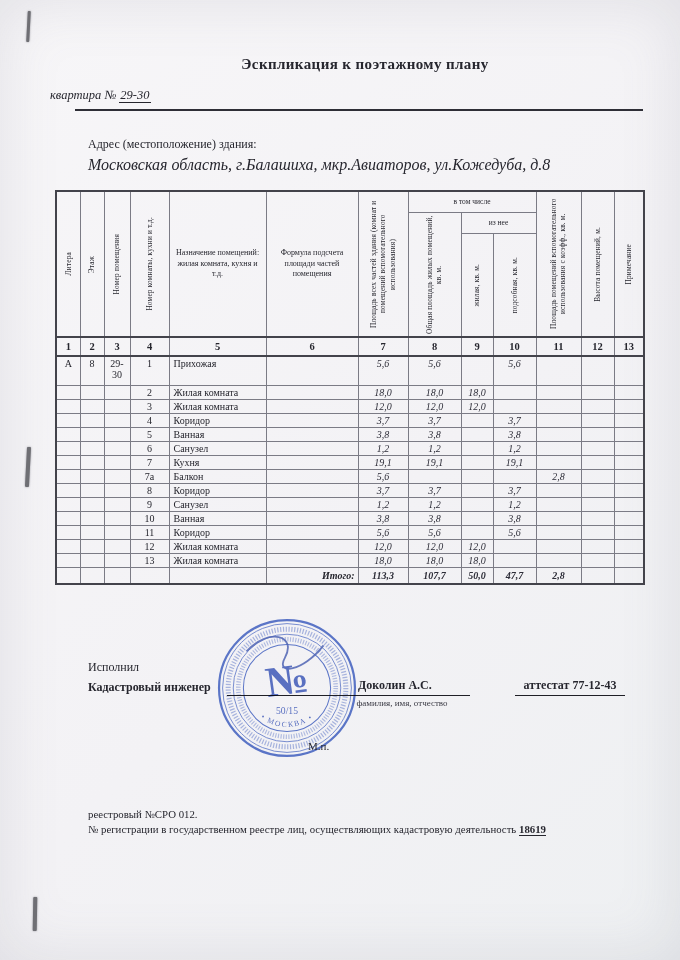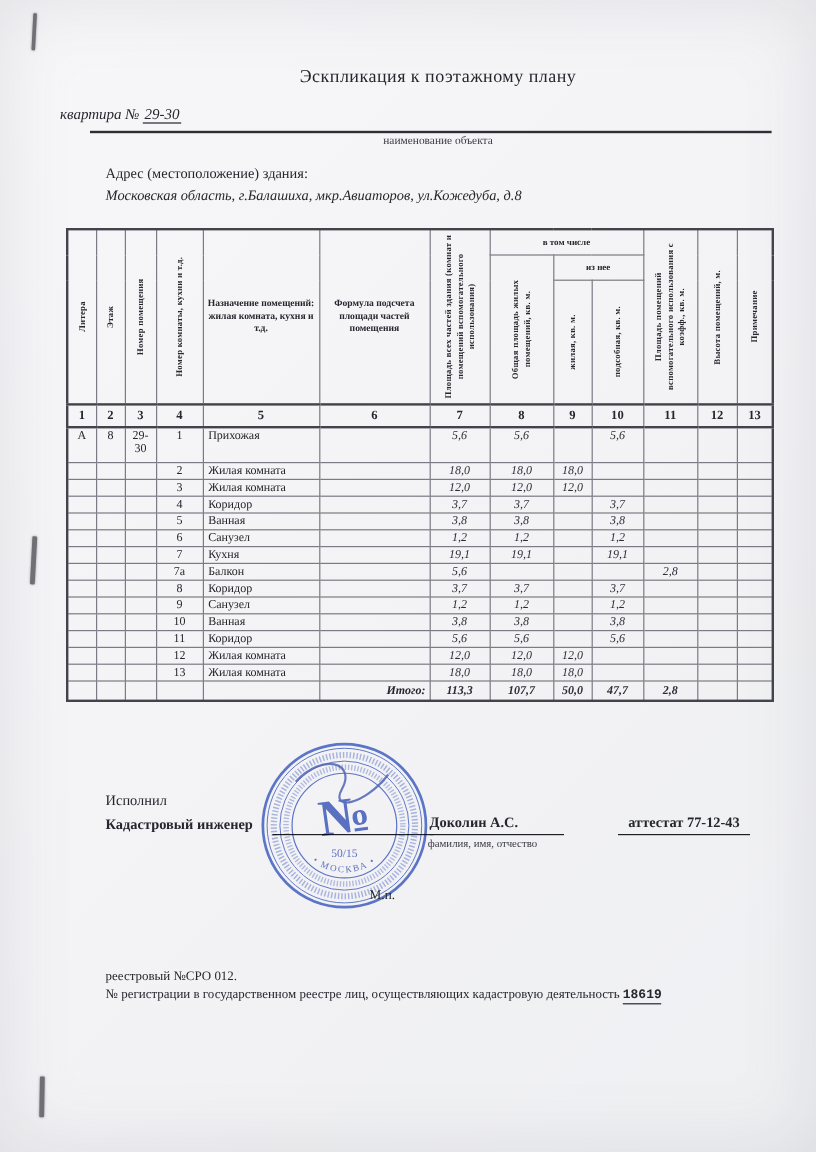--- a/index.html
+++ b/index.html
@@ -9,34 +9,34 @@
     font-family:"Liberation Serif","DejaVu Serif",serif;
     color:#26262e;
   }
   .paper{
     position:absolute;inset:0;
     background:linear-gradient(135deg,#f7f6f8 0%,#f3f2f5 55%,#eef0f2 100%);
     box-shadow:inset 0 0 60px rgba(120,120,135,.16);
   }
   .staple{position:absolute;background:#6f6f74;border-radius:1px;box-shadow:0 0 2px rgba(80,80,90,.6);}
   .page-title{position:absolute;top:56px;left:50px;width:630px;text-align:center;
-    font-size:15px;font-weight:normal;letter-spacing:.4px;}
+    font-size:15px;font-weight:bold;letter-spacing:.4px;}
   .subtitle{position:absolute;top:88px;left:50px;width:630px;
     font-size:12.5px;font-style:italic;}
   .subtitle .num{border-bottom:1px solid #26262e;padding:0 1px;}
   .rule{position:absolute;top:109px;left:75px;width:568px;height:2px;background:#2e2e36;}
   .rule-caption{position:absolute;top:113px;left:50px;width:630px;text-align:center;font-size:9.5px;color:#3a3a44;}
   .addr-label{position:absolute;top:137px;left:88px;font-size:12px;}
-  .addr-value{position:absolute;top:156px;left:88px;font-size:12px;font-style:italic;font-family:Liberation Serif, serif;}
+  .addr-value{position:absolute;top:156px;left:88px;font-size:16px;font-style:italic;font-family:Liberation Serif, serif;}
 
   
   .tblwrap{position:absolute;top:190px;left:55px;width:588px;}
   table{border-collapse:collapse;table-layout:fixed;width:588px;border:2px solid #43434b;}
   th,td{border:1px solid #7b7b85;padding:0;overflow:hidden;}
-  thead th{font-weight:bold;vertical-align:middle;text-align:center;}
+  thead th{font-weight:normal;vertical-align:middle;text-align:center;}
   .band{font-size:7.5px;height:20px;line-height:1;}
   .hcell{font-size:8px;line-height:1.3;padding:1px 2px;}
   .vtext{writing-mode:vertical-rl;transform:rotate(180deg);display:inline-block;
     font-size:7.3px;line-height:1.3;letter-spacing:.2px;max-height:138px;vertical-align:middle;}
   .vshort{max-height:96px;}
   .h3 th{height:102px;}
   .h2 th{height:20px;}
   tr.numrow td{border-top:2px solid #43434b;border-bottom:2px solid #43434b;
     font-weight:bold;font-size:10.5px;text-align:center;height:17px;}
   tbody td{font-size:10px;text-align:center;height:13px;line-height:1.1;white-space:pre-line;padding:0 2px;}
@@ -57,35 +57,34 @@
   .sig-attestation{position:absolute;top:678px;left:515px;width:110px;height:17px;text-align:center;
     font-size:12px;font-weight:600;border-bottom:1.5px solid #1f1f26;}
   .seal-caption{position:absolute;top:740px;left:308px;font-size:11px;z-index:3;}
   .stamp{position:absolute;top:617px;left:216px;width:142px;height:142px;z-index:2;
     opacity:.82;mix-blend-mode:multiply;}
   .stamp text{font-family:"Liberation Serif","DejaVu Serif",serif;fill:#3a57bd;}
 
   
   .footer-p1{position:absolute;top:789px;left:88px;width:545px;font-size:10.8px;line-height:1.55;}
   .footer-p2{position:absolute;top:823px;left:88px;width:560px;font-size:10.8px;}
-  .footer-p2 .regnum{font-weight:bold;border-bottom:1.2px solid #26262e;font-family:Liberation Mono, monospace;}
+  .footer-p2 .regnum{font-weight:bold;border-bottom:1.2px solid #26262e;}
 </style>
 </head>
 <body>
 
 <div class="paper">
 
   <div class="staple" style="left:27px;top:11px;width:3px;height:31px;transform:rotate(3deg);"></div>
   <div class="staple" style="left:26px;top:447px;width:4px;height:40px;transform:rotate(3deg);"></div>
   <div class="staple" style="left:33px;top:897px;width:4px;height:34px;transform:rotate(1deg);"></div>
 
   <div class="page-title">Эскпликация к поэтажному плану</div>
   <div class="subtitle"><span>квартира № </span><span class="num">29-30</span></div>
   <div class="rule"></div>
-  <div class="rule-caption">наименование объекта</div>
 
   <div class="addr-label">Адрес (местоположение) здания:</div>
   <div class="addr-value">Московская область, г.Балашиха,  мкр.Авиаторов, ул.Кожедуба, д.8</div>
 
   <div class="tblwrap">
   <table>
     <colgroup>
       <col style="width:24px">
           <col style="width:24px">
           <col style="width:26px">

